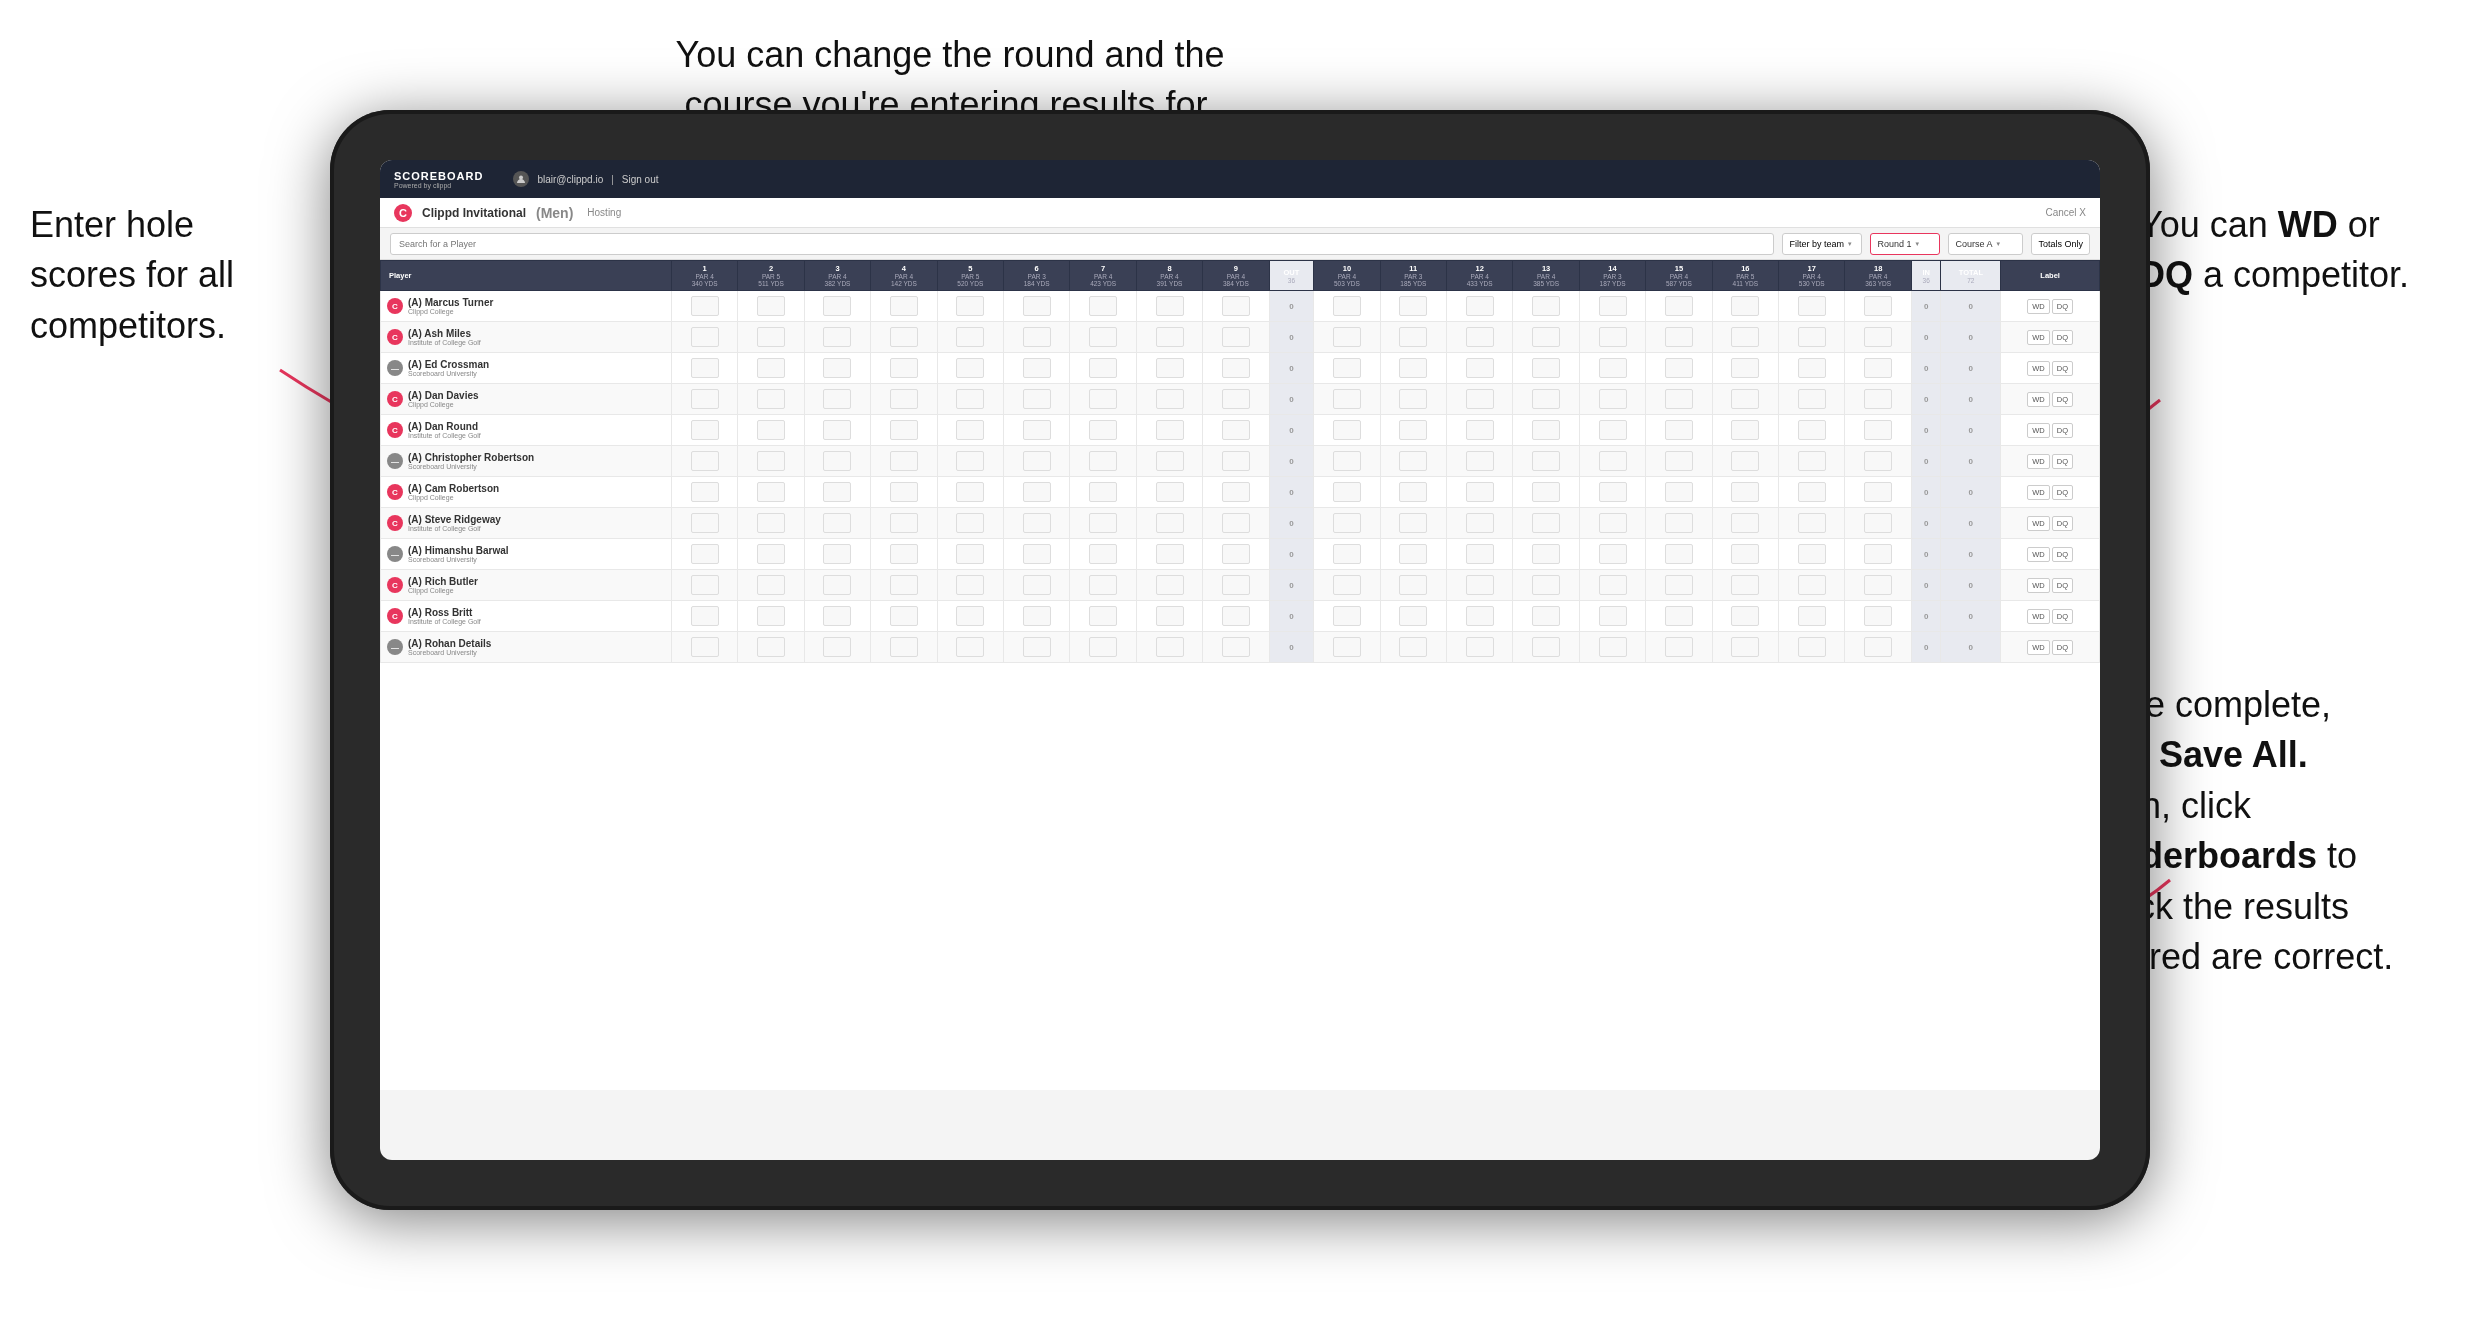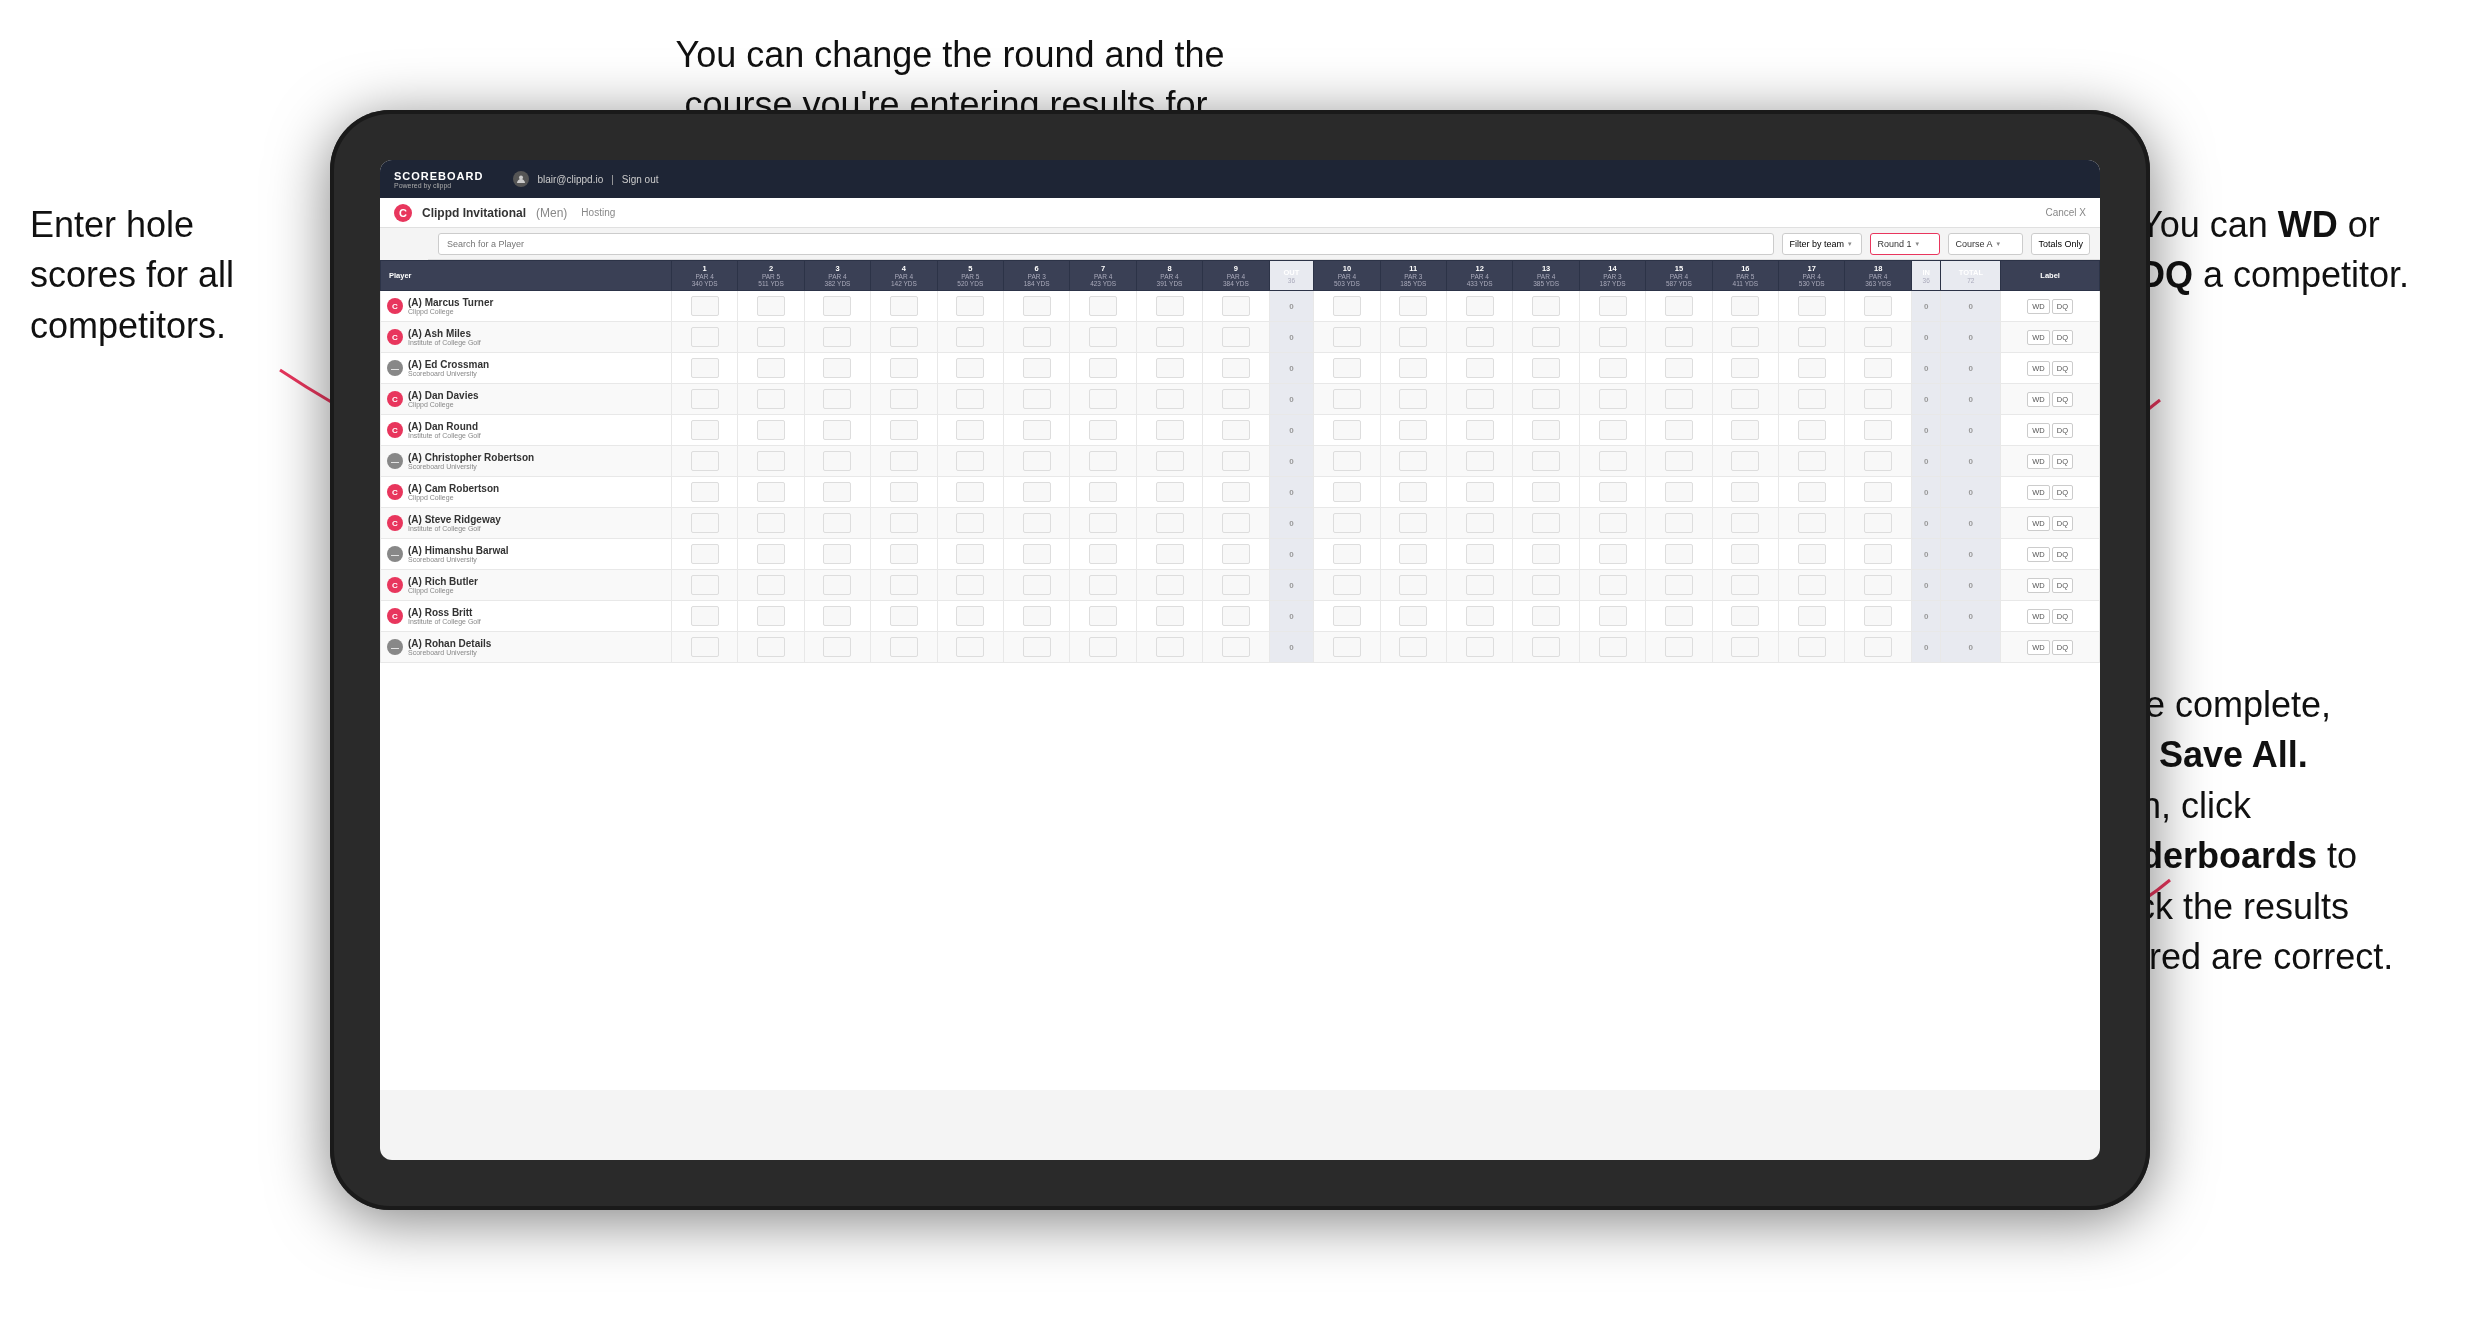--- a/index.html
+++ b/index.html
@@ -172,22 +172,23 @@
       font-weight: 700;
     }
 
     .tournament-title {
       font-size: 12px;
       font-weight: 600;
       color: #333;
     }
 
     .tournament-type {
-      font-size: 12px;
+      font-size: 14px;
       color: #888;
+      font-weight: bold;
     }
 
     .hosting-badge {
       font-size: 10px;
       color: #888;
       margin-left: 4px;
     }
 
     .tournament-header-right {
       margin-left: auto;
@@ -221,21 +222,20 @@
 
     
     .filter-bar {
       background: #f4f4f4;
       height: 32px;
       display: flex;
       align-items: center;
       padding: 0 10px;
       gap: 8px;
       border-bottom: 1px solid #ddd;
-      margin-left: 48px;
     }
 
     .search-input {
       flex: 1;
       height: 22px;
       border: 1px solid #ccc;
       border-radius: 3px;
       padding: 0 8px;
       font-size: 9px;
       background: #fff;

